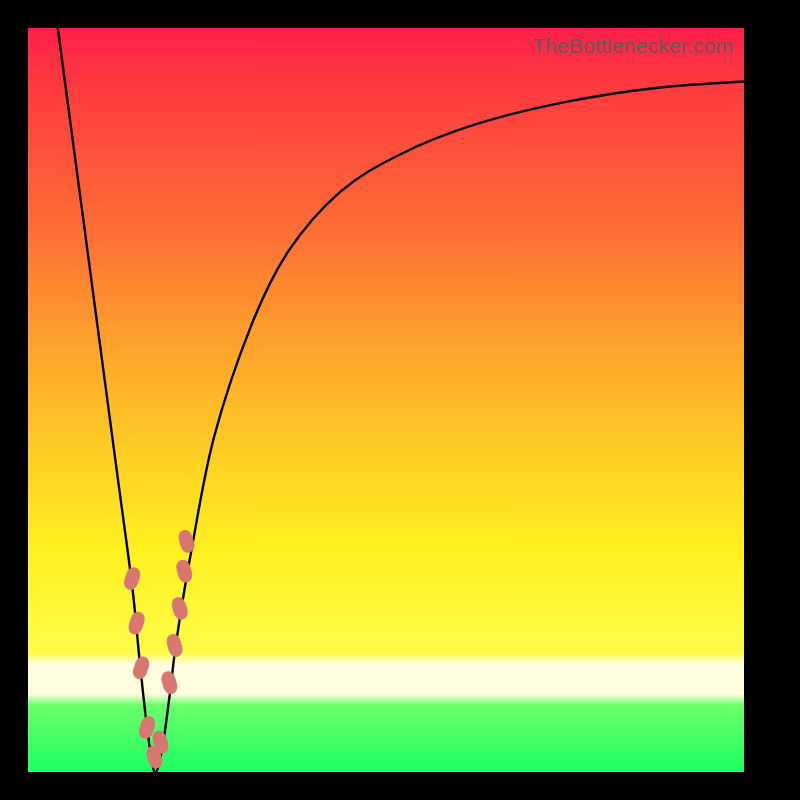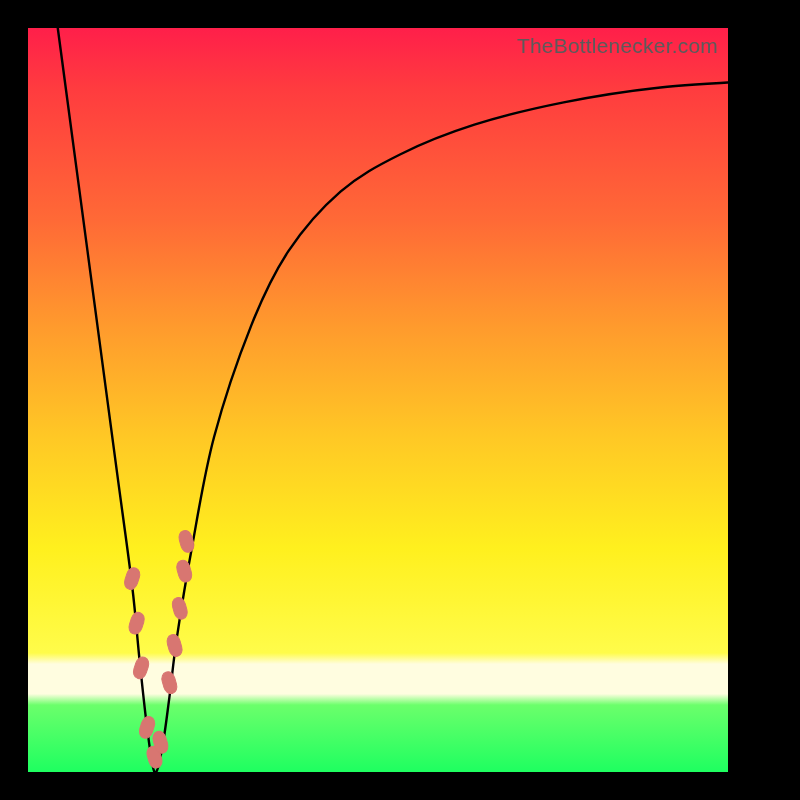--- a/index.html
+++ b/index.html
@@ -31,20 +31,21 @@
       #ff6a36 26%,
       #ff9a2d 40%,
       #ffc825 55%,
       #fff01e 70%,
       #fffc4a 84%,
       #fffde0 85.5%,
       #fffde0 89.5%,
       #6bff6b 91%,
       #1eff60 100%
     );
+    padding-left: 16px;
   }
   .attribution {
     position: absolute;
     top: 6px;
     right: 10px;
     font-size: 21px;
     font-weight: 500;
     color: #5b5b5b;
     letter-spacing: 0.2px;
   }

